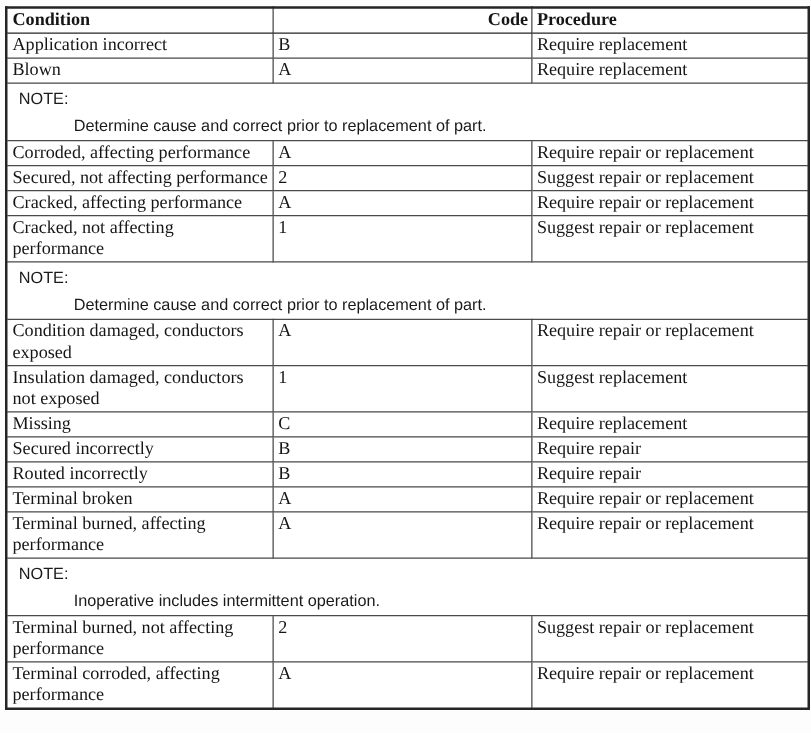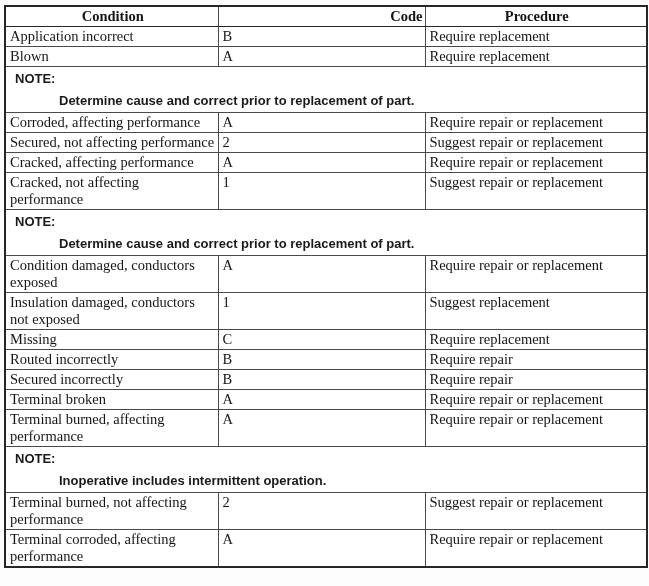--- a/index.html
+++ b/index.html
@@ -31,27 +31,27 @@
     padding: 1px 2px 1px 4px;
     font-family: "Liberation Serif", "DejaVu Serif", serif;
     font-size: 14.5px;
     line-height: 17px;
     color: #151515;
     overflow: hidden;
     word-wrap: break-word;
   }
   th {
     font-weight: bold;
-    text-align: center;
+    text-align: left;
     border-bottom: 1px solid #262626;
   }
   th.code-col { text-align: right; }
   td.note-cell {
     font-family: "Liberation Sans", "DejaVu Sans", sans-serif;
-    font-weight: bold;
+    font-weight: normal;
     font-size: 13px;
     line-height: 17px;
     padding: 3px 2px 3px 9px;
     color: #1a1a1a;
   }
   td.note-cell .note-text { margin-top: 5px; margin-left: 44px; }
 </style>
 </head>
 <body>
 
@@ -133,27 +133,27 @@
     <td>Suggest replacement</td>
   </tr>
 
   <tr>
     <td>Missing</td>
     <td>C</td>
     <td>Require replacement</td>
   </tr>
 
   <tr>
-    <td>Routed incorrectly</td>
+    <td>Secured incorrectly</td>
     <td>B</td>
     <td>Require repair</td>
   </tr>
 
   <tr>
-    <td>Secured incorrectly</td>
+    <td>Routed incorrectly</td>
     <td>B</td>
     <td>Require repair</td>
   </tr>
 
   <tr>
     <td>Terminal broken</td>
     <td>A</td>
     <td>Require repair or replacement</td>
   </tr>
 

